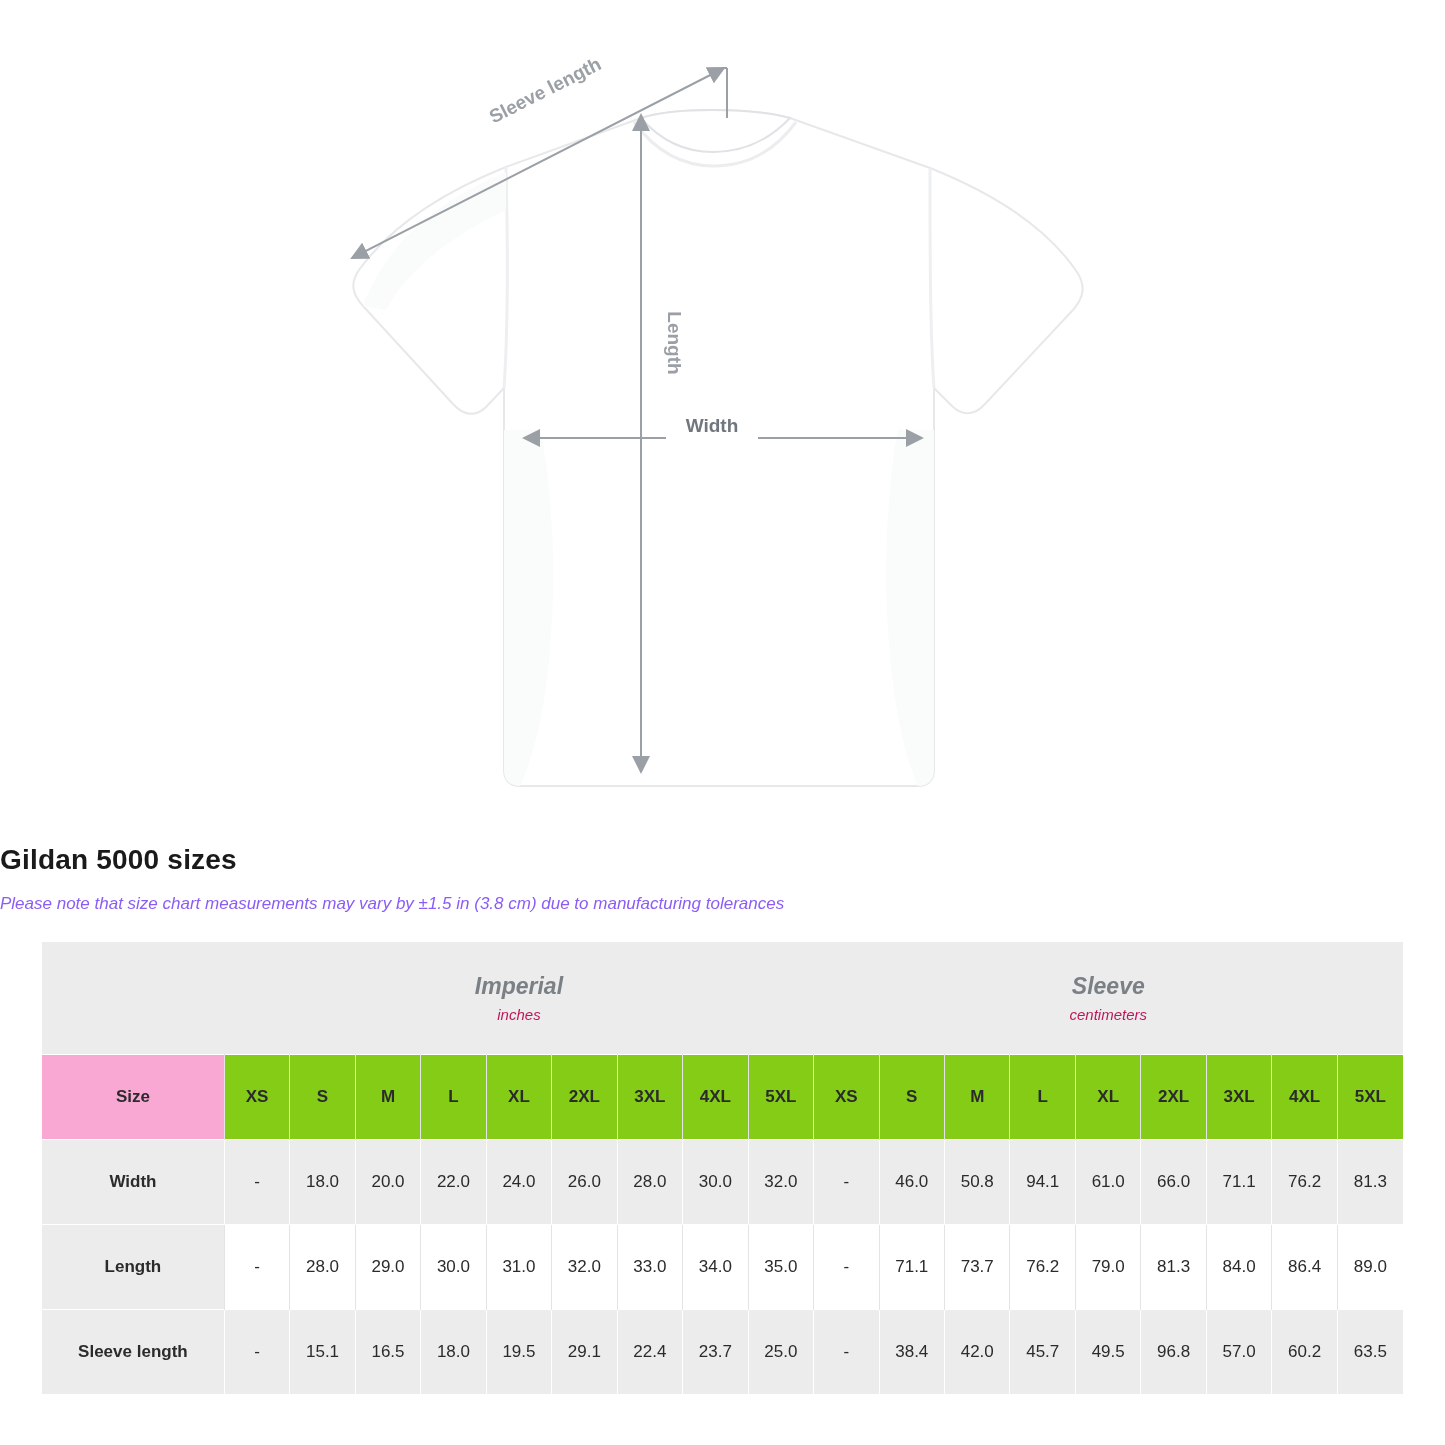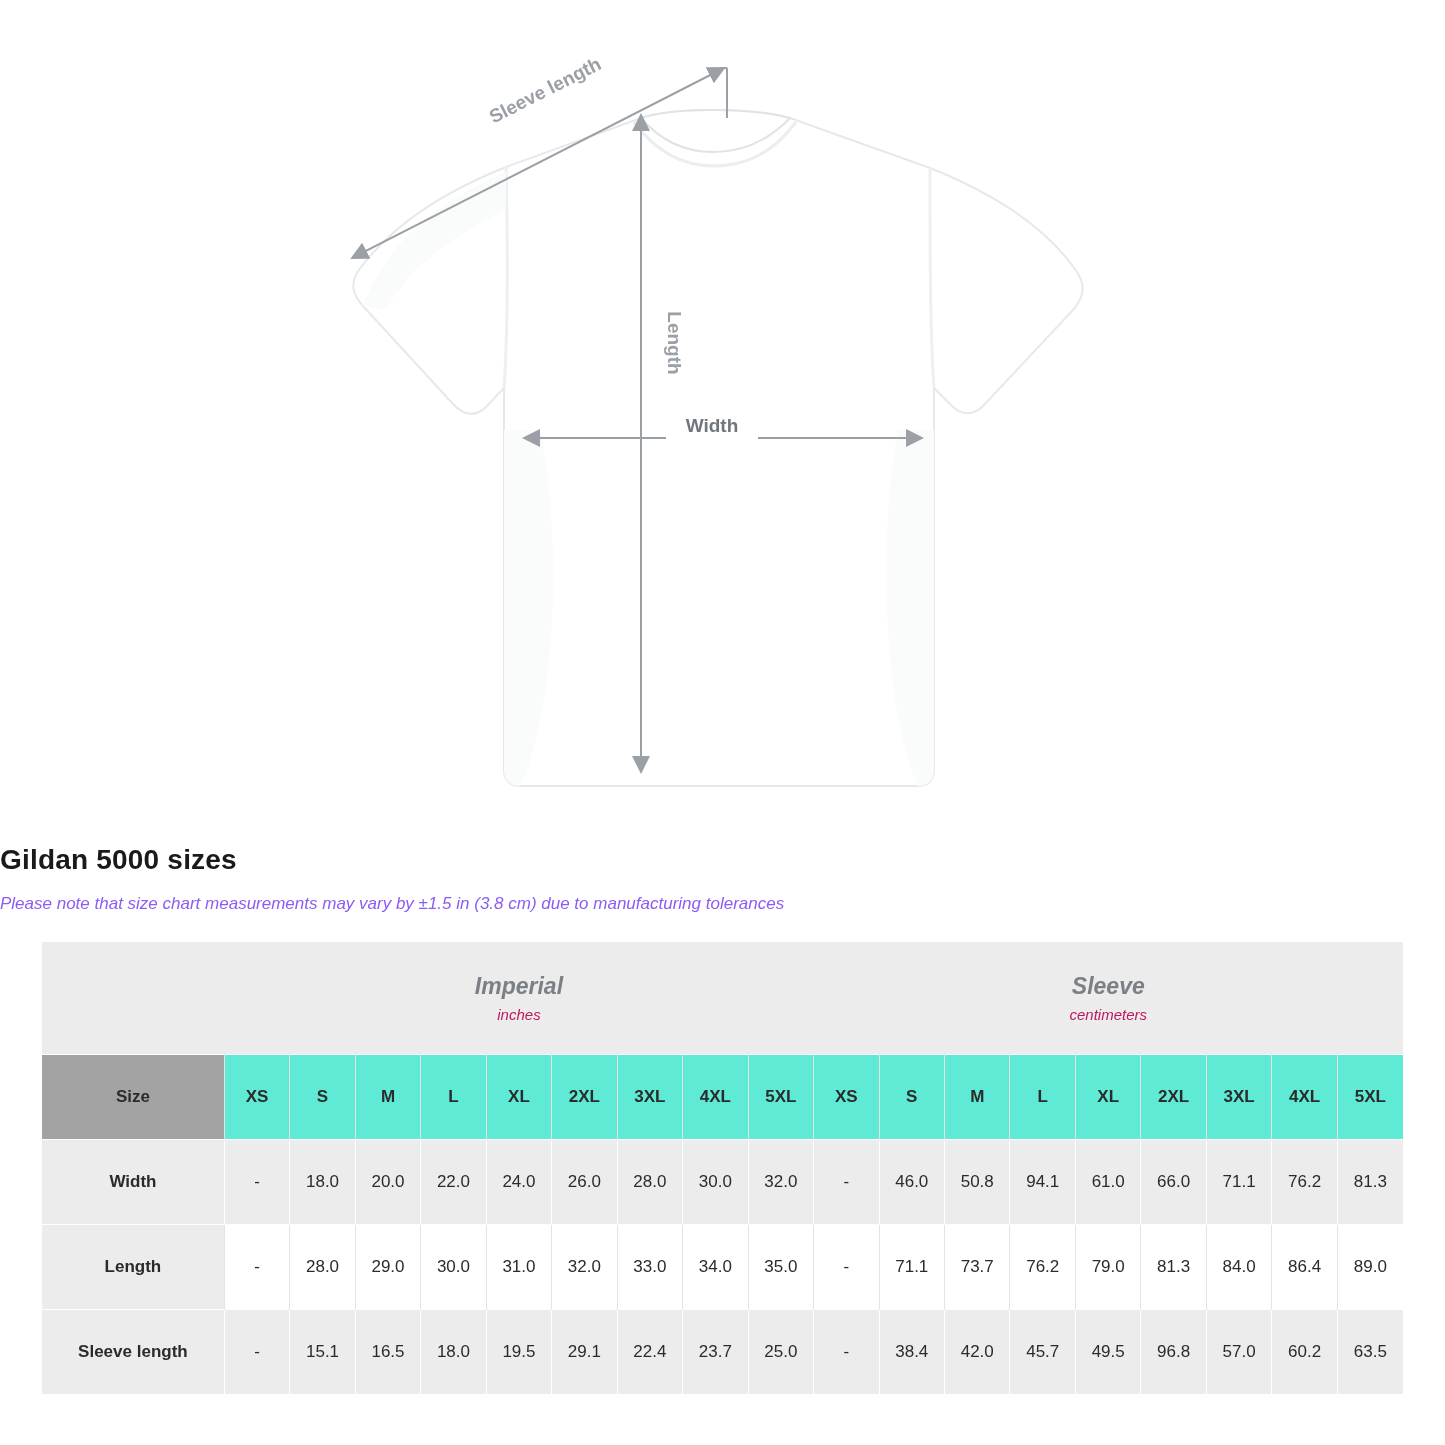--- a/index.html
+++ b/index.html
@@ -78,27 +78,27 @@
     color: #7a8085;
   }
   .unit-sub {
     font-size: 15px;
     font-style: italic;
     color: #be185d;
     margin-top: 6px;
   }
   .size-row td {
     height: 84px;
-    background: #5eead4;
+    background: #84cc16;
     font-size: 17px;
     color: #2b2b2b;
   }
   .size-row td.rowlabel {
     font-weight: bold;
-    background: #a3a3a3;
+    background: #f9a8d4;
   }
   .size-row td.sizehdr {
     font-weight: bold;
   }
   .data-row td {
     height: 84px;
     font-size: 17px;
     color: #2b2b2b;
   }
   .data-row.shaded td {

